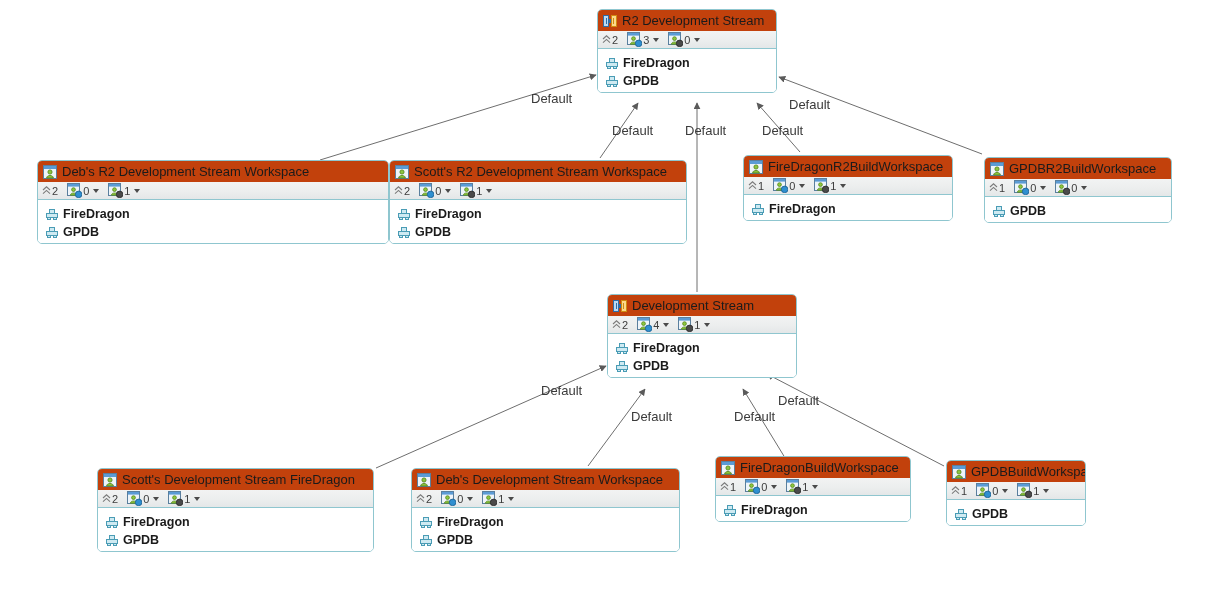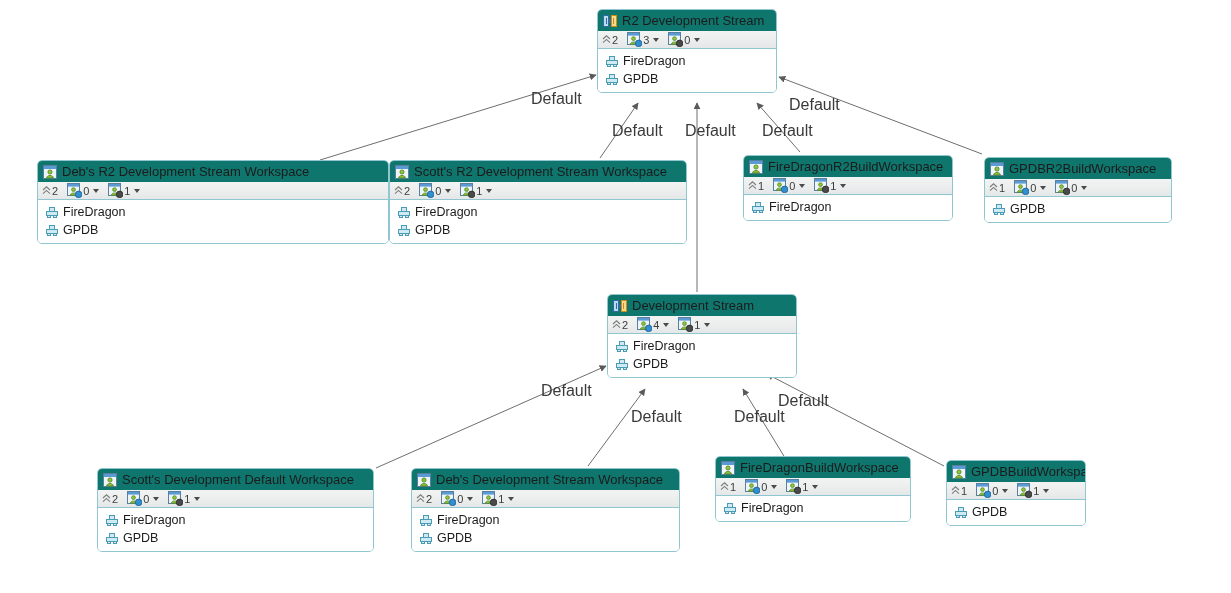--- a/index.html
+++ b/index.html
@@ -27,21 +27,21 @@
     position: absolute;
     left: 0; top: 0;
     width: 1231px;
     height: 593px;
     pointer-events: none;
   }
 
   .edge-label {
     position: absolute;
     font-family: "Liberation Sans", sans-serif;
-    font-size: 16px;
+    font-size: 13px;
     color: #3a3a3a;
     white-space: nowrap;
     line-height: 13px;
   }
 
   
   .node {
     position: absolute;
     box-sizing: border-box;
     background: #ffffff;
@@ -49,21 +49,21 @@
     border-radius: 5px;
     box-shadow: 0 0 0 0 rgba(0,0,0,0);
     overflow: hidden;
   }
 
   .node-title {
     height: 21px;
     display: flex;
     align-items: center;
     padding: 0 4px 0 4px;
-    background: #0f766e;
+    background: #c2410c;
     box-sizing: border-box;
   }
   .node-title .title-text {
     font-size: 13px;
     color: #1b1b1b;
     margin-left: 4px;
     white-space: nowrap;
     line-height: 15px;
   }
 
@@ -97,23 +97,24 @@
     margin-left: 4px;
     margin-top: 1px;
   }
 
   .node-body {
     padding: 3px 0 4px 0;
     background: #ffffff;
   }
   .comp-row {
     display: flex;
-    align-items: center;
+    align-items: flex-end;
     height: 18px;
     padding-left: 7px;
+    font-weight: bold;
   }
   .comp-row .comp-text {
     font-size: 12.5px;
     color: #1b1b1b;
     margin-left: 4px;
     white-space: nowrap;
     line-height: 14px;
   }
 
   
@@ -585,21 +586,21 @@
       <div class="node" style="left: 97px; top: 468px; width: 277px;">
         <div class="node-title">
           <span class="ico">
             <svg width="16" height="16" viewBox="0 0 16 16">
               <rect x="1.5" y="1.5" width="13" height="13" fill="#eef4f9" stroke="#5a7f9e" stroke-width="1"></rect>
               <rect x="2" y="2" width="12" height="3" fill="#5b9bd5"></rect>
               <circle cx="8" cy="8" r="2.1" fill="#8cc63e" stroke="#4f7f14" stroke-width="0.8"></circle>
               <path d="M4.6 14 C4.8 10.6 11.2 10.6 11.4 14 Z" fill="#8cc63e" stroke="#4f7f14" stroke-width="0.8"></path>
             </svg>
           </span>
-          <span class="title-text">Scott's Development Default Workspace</span>
+          <span class="title-text">Scott's Development Stream FireDragon</span>
         </div>
         <div class="node-toolbar">
           <span class="tb-group">
             <span class="ico">
               <svg width="9" height="11" viewBox="0 0 9 11">
                 <path d="M1 5 L4.5 1.8 L8 5" stroke="#7b7b7b" stroke-width="1.1" fill="none"></path>
                 <path d="M1 8.6 L4.5 5.4 L8 8.6" stroke="#7b7b7b" stroke-width="1.1" fill="none"></path>
               </svg>
             </span>
             <span class="tb-count">2</span>

